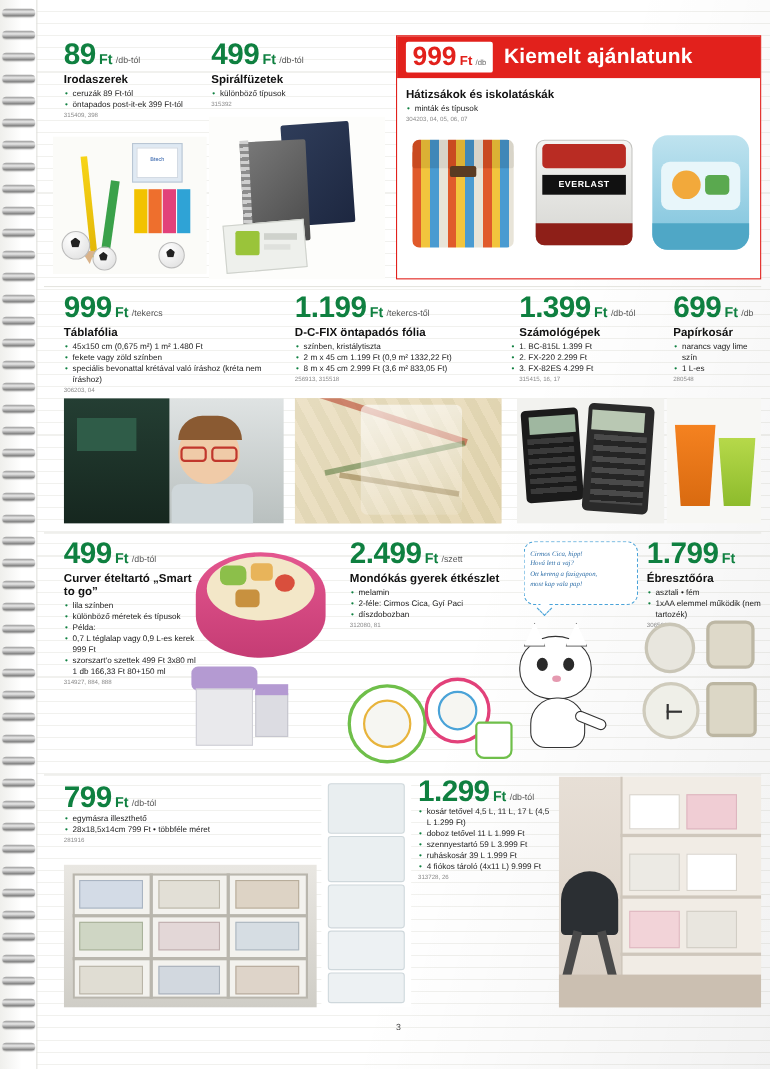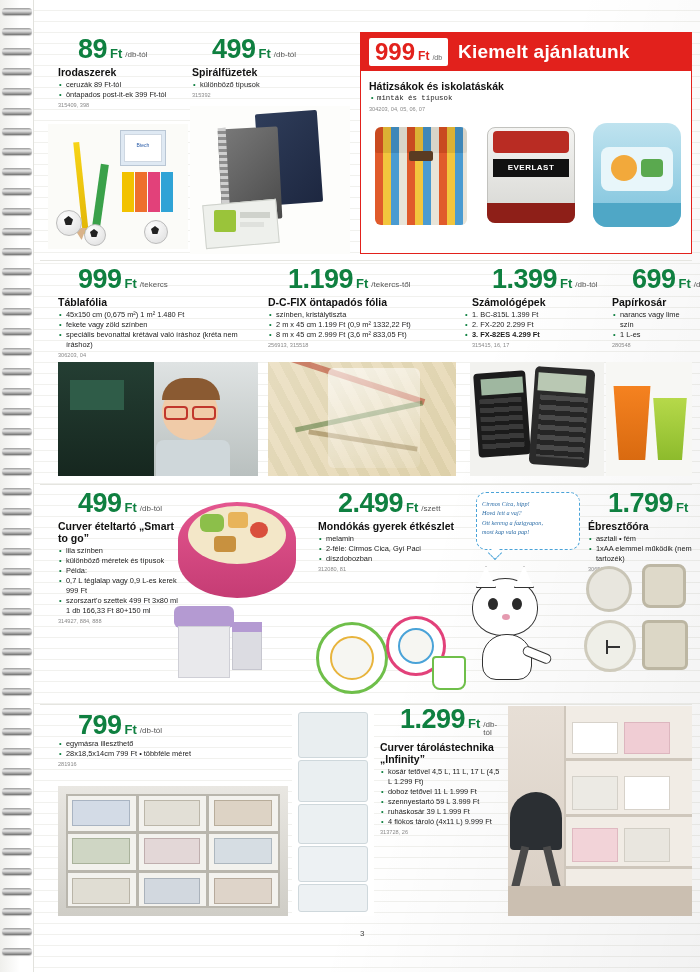--- a/index.html
+++ b/index.html
@@ -40,21 +40,21 @@
   .content { position:absolute; left:40px; top:14px; width:652px; height:944px; }
 
   
   .price {
     display:inline-flex; align-items:baseline; gap:3px;
     color:#0f8040; font-weight:bold; line-height:1;
   }
   .price .num { font-size:25px; letter-spacing:-.5px; }
   .price .ft  { font-size:13px; }
   .price .unit{ font-size:8px; color:#555; font-weight:normal; position:relative; top:-1px;}
-  .price.big .num{ font-size:27px;margin-left:20px; }
+  .price.big .num{ font-size:27px; }
 
   .blk { position:absolute; }
   .title { font-size:10.5px; font-weight:bold; color:#111; margin:3px 0 2px; }
   .bullets { font-size:7.4px; color:#1b1b1b; line-height:1.35; padding-left:8px; margin:0; }
   .bullets li { list-style:none; position:relative; }
   .bullets li::before{ content:"•"; position:absolute; left:-7px; color:#0f8040; }
   .code { font-size:5.6px; color:#8a8a8a; margin-top:2px; }
 
   
   .feature {
@@ -208,21 +208,21 @@
       <div class="feature-price" data-name="featured-price">
         <span class="num" data-name="price-value">999</span>
         <span class="ft" data-name="price-currency">Ft</span>
         <span class="unit" data-name="price-unit">/db</span>
       </div>
       <div class="feature-title" data-name="featured-banner-title">Kiemelt ajánlatunk</div>
     </div>
     <div style="padding:6px 8px 0 8px;">
       <div class="title" data-name="featured-title">Hátizsákok és iskolatáskák</div>
       <ul class="bullets" data-name="featured-bullets">
-        <li style="list-style:none;font-family:Liberation Mono, monospace;" data-name="bullet-cont">minták és típusok</li>
+        <li style="list-style:none;" data-name="bullet-cont">minták és típusok</li>
       </ul>
       <div class="code" data-name="product-code">304203, 04, 05, 06, 07</div>
     </div>
 
     <div class="photo" style="left:8px; top:78px; width:104px; height:136px;" data-name="photo-schoolbag-striped">
       <div class="obj" style="left:6px; top:22px; width:92px; height:92px; border-radius:6px; background:repeating-linear-gradient(90deg,#e05a2b 0 8px,#f2c53d 8px 16px,#4a9bd1 16px 24px,#e8e4d8 24px 32px);"></div>
       <div class="obj" style="left:6px; top:16px; width:92px; height:26px; border-radius:6px 6px 2px 2px; background:repeating-linear-gradient(90deg,#c94a20 0 8px,#dbb134 8px 16px,#3f87b8 16px 24px,#d8d4c8 24px 32px);"></div>
       <div class="obj" style="left:40px; top:40px; width:24px; height:10px; background:#5a3b22; border-radius:2px;"></div>
     </div>
     <div class="photo" style="left:116px; top:74px; width:108px; height:140px;" data-name="photo-schoolbag-everlast">
@@ -295,21 +295,21 @@
   <div class="blk" style="left:432px; top:252px; width:130px;" data-name="offer-block-szamologepek">
     <div class="price big" data-name="price-szamologepek">
       <span class="num" data-name="price-value">1.399</span>
       <span class="ft" data-name="price-currency">Ft</span>
       <span class="unit" data-name="price-unit">/db-tól</span>
     </div>
     <div class="title" data-name="offer-title">Számológépek</div>
     <ul class="bullets" style="padding-left:0;" data-name="offer-bullets">
       <li style="list-style:none;" data-name="bullet">1.  BC-815L 1.399 Ft</li>
       <li style="list-style:none;" data-name="bullet">2.  FX-220 2.299 Ft</li>
-      <li style="list-style:none;font-weight:bold;" data-name="bullet">3.  FX-82ES 4.299 Ft</li>
+      <li style="list-style:none;" data-name="bullet">3.  FX-82ES 4.299 Ft</li>
     </ul>
     <div class="code" data-name="product-code">315415, 16, 17</div>
   </div>
   <style>.bullets li[data-name="bullet"]:not([style*="list-style:none"])::before{content:"•";}</style>
   <div class="photo" style="left:430px; top:348px; width:134px; height:114px;" data-name="photo-calculators">
     <div class="ph-bg" style="background:#f2f2ef;"></div>
     <div class="obj" style="left:6px; top:10px; width:52px; height:84px; background:#1b1b1b; border-radius:4px; transform:rotate(-4deg);"></div>
     <div class="obj" style="left:11px; top:16px; width:42px; height:16px; background:#9fb7a0; transform:rotate(-4deg);"></div>
     <div class="obj" style="left:11px; top:36px; width:42px; height:52px; background:repeating-linear-gradient(to bottom,#3a3a3a 0 5px,#1b1b1b 5px 9px); transform:rotate(-4deg);"></div>
     <div class="obj" style="left:62px; top:6px; width:60px; height:98px; background:#2a2a2a; border-radius:5px; transform:rotate(4deg);"></div>
@@ -474,21 +474,20 @@
     <div class="obj" style="left:6px; top:138px; width:70px; height:36px; background:rgba(225,232,235,.6); border:1px solid #cfd8dc; border-radius:3px;"></div>
     <div class="obj" style="left:6px; top:176px; width:70px; height:28px; background:rgba(225,232,235,.6); border:1px solid #cfd8dc; border-radius:3px;"></div>
   </div>
 
   <div class="blk" style="left:340px; top:692px; width:120px;" data-name="offer-block-curver-infinity">
     <div class="price big" data-name="price-curver-infinity">
       <span class="num" data-name="price-value">1.299</span>
       <span class="ft" data-name="price-currency">Ft</span>
       <span class="unit" data-name="price-unit">/db-tól</span>
     </div>
-    <div class="title" data-name="offer-title">Curver tárolástechnika „Infinity”</div>
     <ul class="bullets" data-name="offer-bullets">
       <li data-name="bullet">kosár tetővel 4,5 L, 11 L, 17 L (4,5 L 1.299 Ft)</li>
       <li data-name="bullet">doboz tetővel 11 L 1.999 Ft</li>
       <li data-name="bullet">szennyestartó 59 L 3.999 Ft</li>
       <li data-name="bullet">ruháskosár 39 L 1.999 Ft</li>
       <li data-name="bullet">4 fiókos tároló (4x11 L) 9.999 Ft</li>
     </ul>
     <div class="code" data-name="product-code">313728, 26</div>
   </div>
   <div class="photo" style="left:468px; top:692px; width:184px; height:210px;" data-name="photo-curver-infinity-room">

